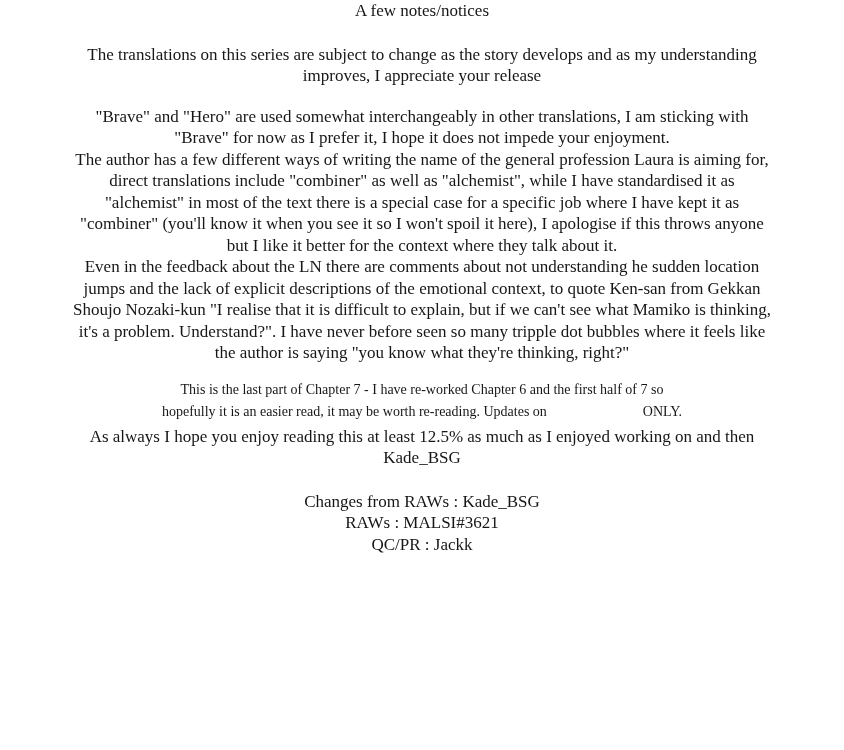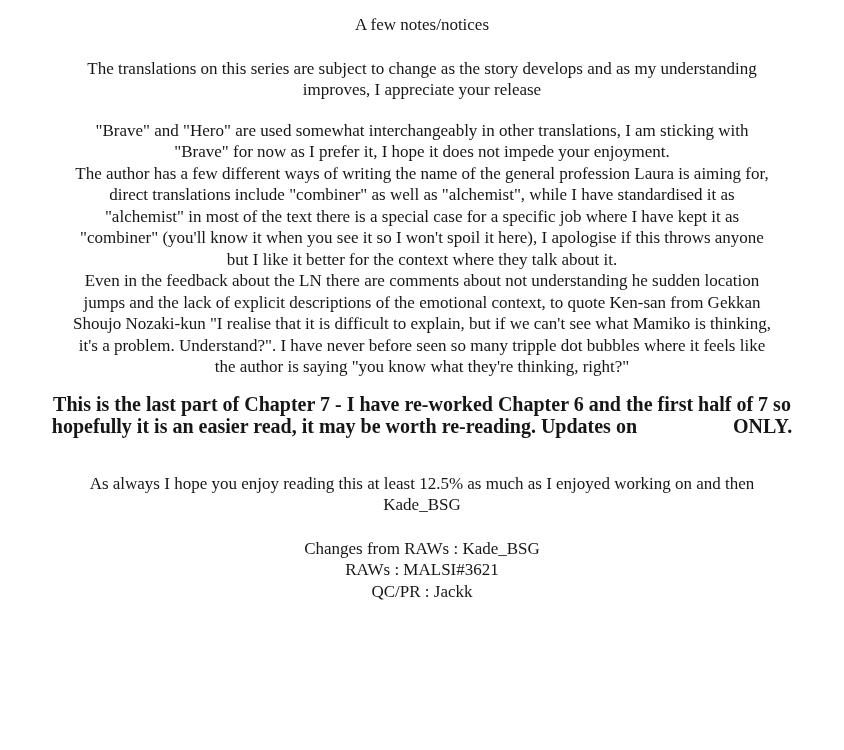--- a/index.html
+++ b/index.html
@@ -12,37 +12,36 @@
     width: 844px;
     height: 750px;
     background: #ffffff;
     color: #161616;
     font-family: "Liberation Serif", "DejaVu Serif", serif;
     font-size: 17px;
     line-height: 21.5px;
     text-align: center;
     overflow: hidden;
     box-sizing: border-box;
-    padding-top: 14px;
   }
   .block {
     width: 820px;
     margin: 0 auto;
   }
   .line {
     white-space: nowrap;
   }
   .title-block   { margin-bottom: 22px; }
   .intro-block   { margin-bottom: 19px; text-align: center; }
   .notes-block   { margin-bottom: 15px; }
   .bold-block {
-    font-weight: bold;
-    font-size: 20px;
+    font-weight: normal;
+    font-size: 14px;
     line-height: 22px;
-    margin-bottom: 36px;
+    margin-bottom: 3px;
   }
   .release-block { margin-bottom: 15px; }
   .thanks-block  { margin-bottom: 22px; }
   .credits-block { margin-bottom: 0; }
   .gap-spacer {
     display: inline-block;
     width: 96px;
   }
 </style>
 </head>

